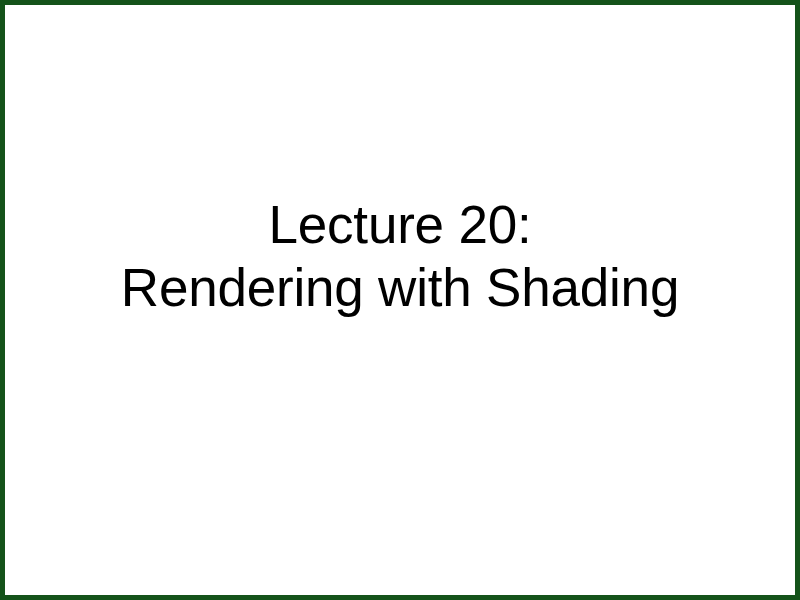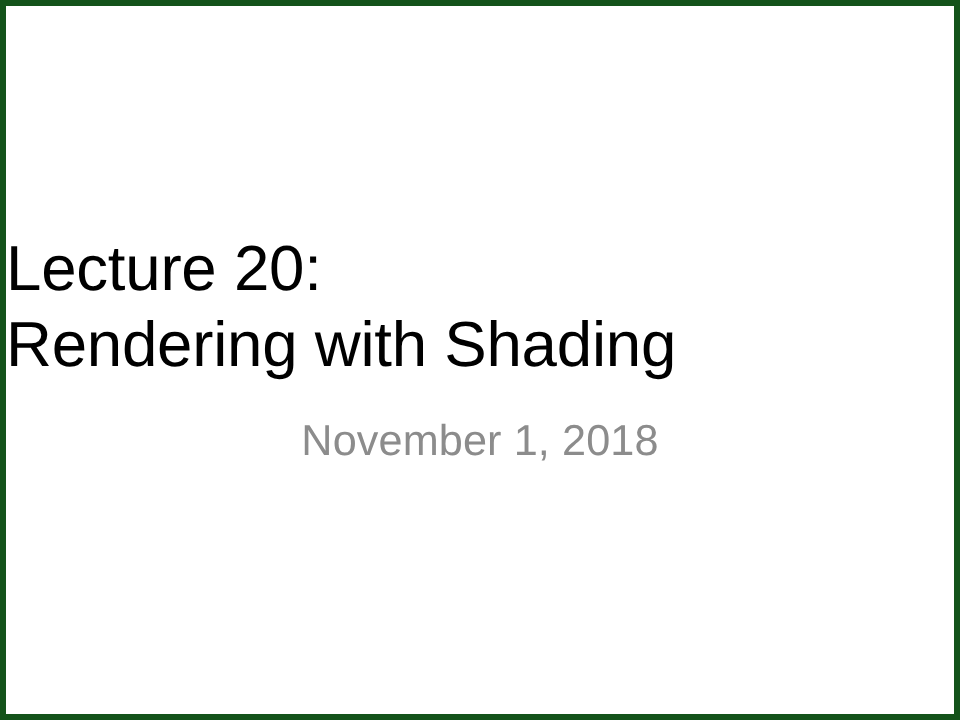--- a/index.html
+++ b/index.html
@@ -37,20 +37,21 @@
     width: 790px;
     height: 590px;
     display: block;
   }
 
   .title-block {
     position: absolute;
     left: 0;
     top: 188px;
     width: 790px;
+    text-align: center;
   }
 
   .slide-title {
     margin: 0;
     font-size: 53px;
     font-weight: 400;
     line-height: 63px;
     color: #000000;
     letter-spacing: -0.2px;
     white-space: pre-line;
@@ -91,20 +92,17 @@
   <div class="slide-border left"></div>
   <div class="slide-border right"></div>
 
   <div class="slide-content">
 
     <div class="title-block">
       <h1 class="slide-title">Lecture 20:
 Rendering with Shading</h1>
     </div>
 
-    <div class="subtitle-block">
-      <p class="slide-subtitle">November 1, 2018</p>
-    </div>
 
     <div class="slide-body"></div>
 
   </div>
 </div>
 
 </body></html>

